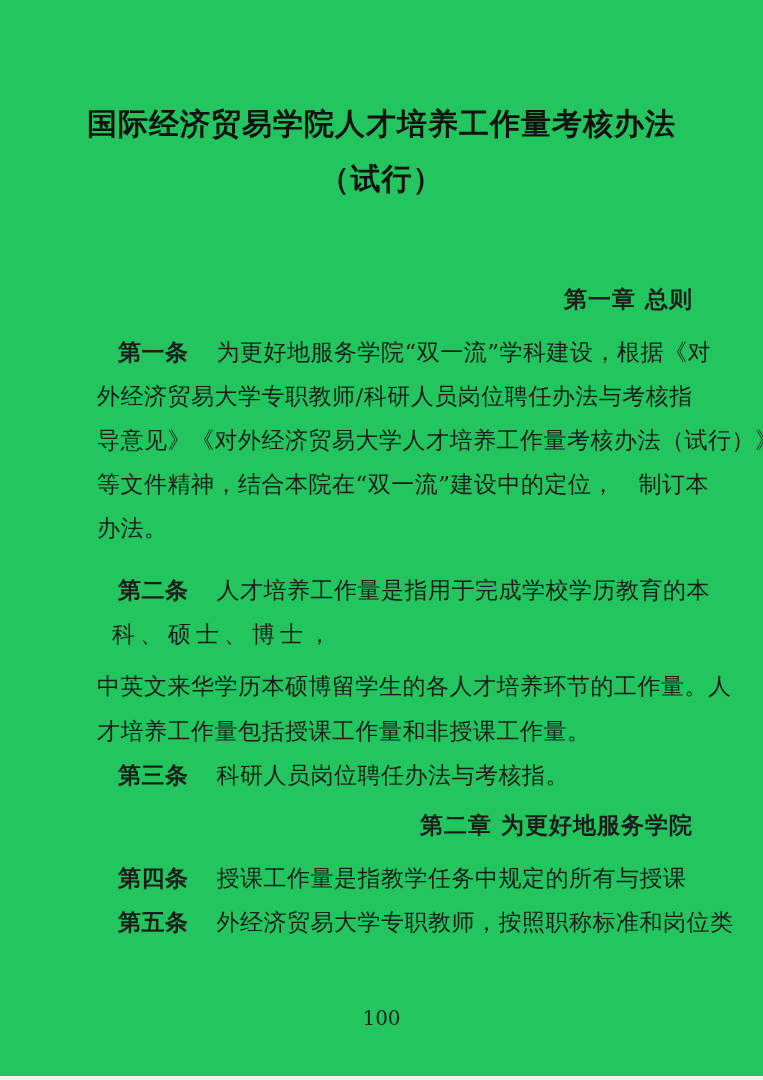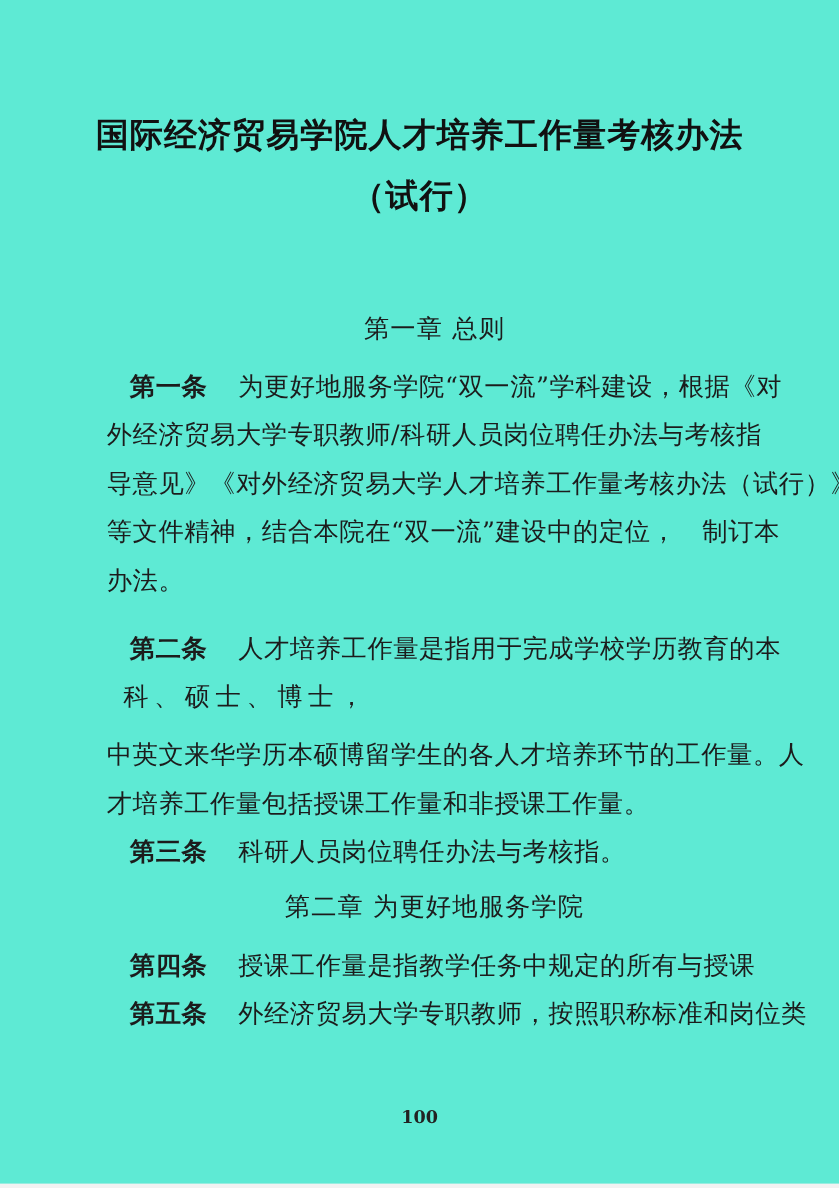--- a/index.html
+++ b/index.html
@@ -1,20 +1,20 @@
 <!DOCTYPE html>
 <html><head>
 <meta charset="utf-8">
 <style>
   html, body { margin: 0; padding: 0; background: #ffffff; }
   #page {
     position: relative;
     width: 763px;
     height: 1080px;
-    background: #5eead4;
+    background: #22c55e;
     overflow: hidden;
     font-family: "DejaVu Serif", "Liberation Serif", serif;
     color: #1c1c1c;
   }
   .title-block { padding-top: 99px; text-align: center; }
   .title-line {
     font-size: 30px;
     font-weight: 700;
     line-height: 49px;
     letter-spacing: 1px;
@@ -22,42 +22,41 @@
   }
   .title-line + .title-line { margin-top: 6px; font-family: Liberation Serif, serif; }
   .body-block { margin: 74px 70px 0 97px; }
   .line {
     font-size: 23px;
     line-height: 44px;
     white-space: nowrap;
     letter-spacing: 0.5px;
   }
   .chapter {
-    text-align: center;
-    font-weight: 400;
+    text-align: right;
+    font-weight: 700;
     margin: 6px 0 9px 0;
     letter-spacing: 1px;
   }
   .article, .article-gap { padding-left: 21px; }
   .article-gap { margin-top: 18px; }
   .cont-gap { margin-top: 9px; font-family: Liberation Serif, serif; }
   .hanging { padding-left: 15px; letter-spacing: 5px; }
   .article-label { font-weight: 700; margin-right: 28px; }
   .page-number-row {
     position: absolute;
     top: 1006px;
     left: 0;
     width: 100%;
     text-align: center;
   }
   .page-number {
-    font-size: 16px;
+    font-size: 20px;
     color: #222222;
     font-family: "DejaVu Serif", "Liberation Serif", serif;
-    font-weight: bold;
   }
   .page-bottom-edge {
     position: absolute;
     left: 0;
     bottom: 0;
     width: 100%;
     height: 4px;
     background: #f2f2f2;
   }
 </style>

